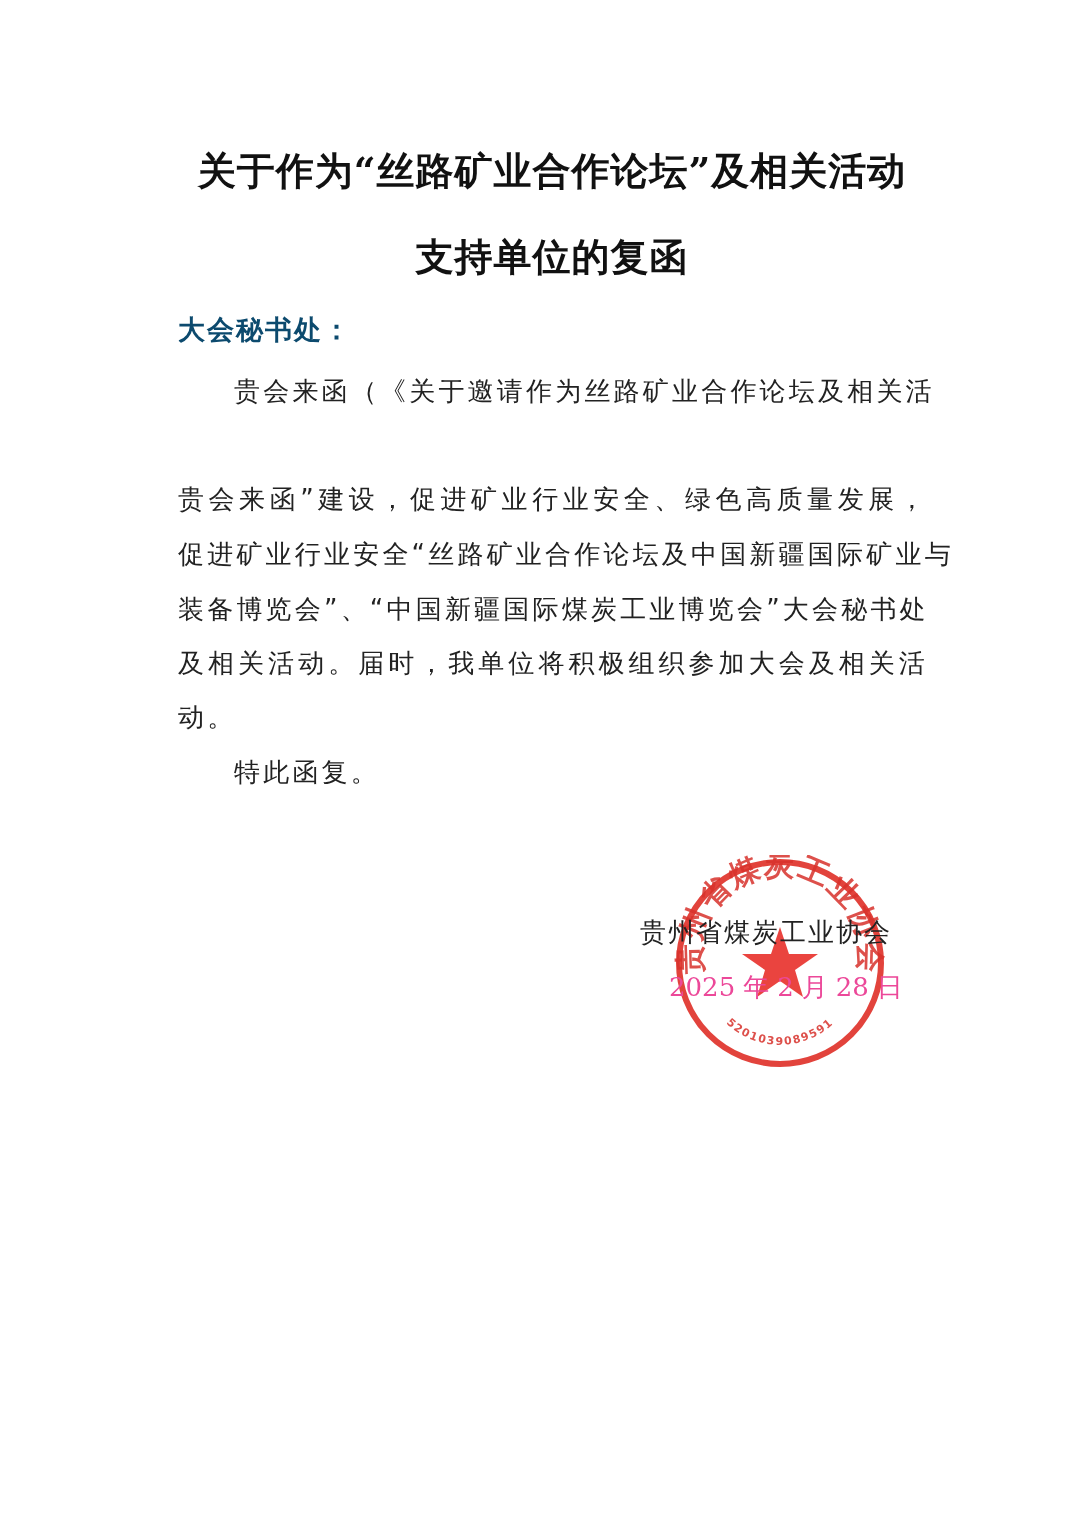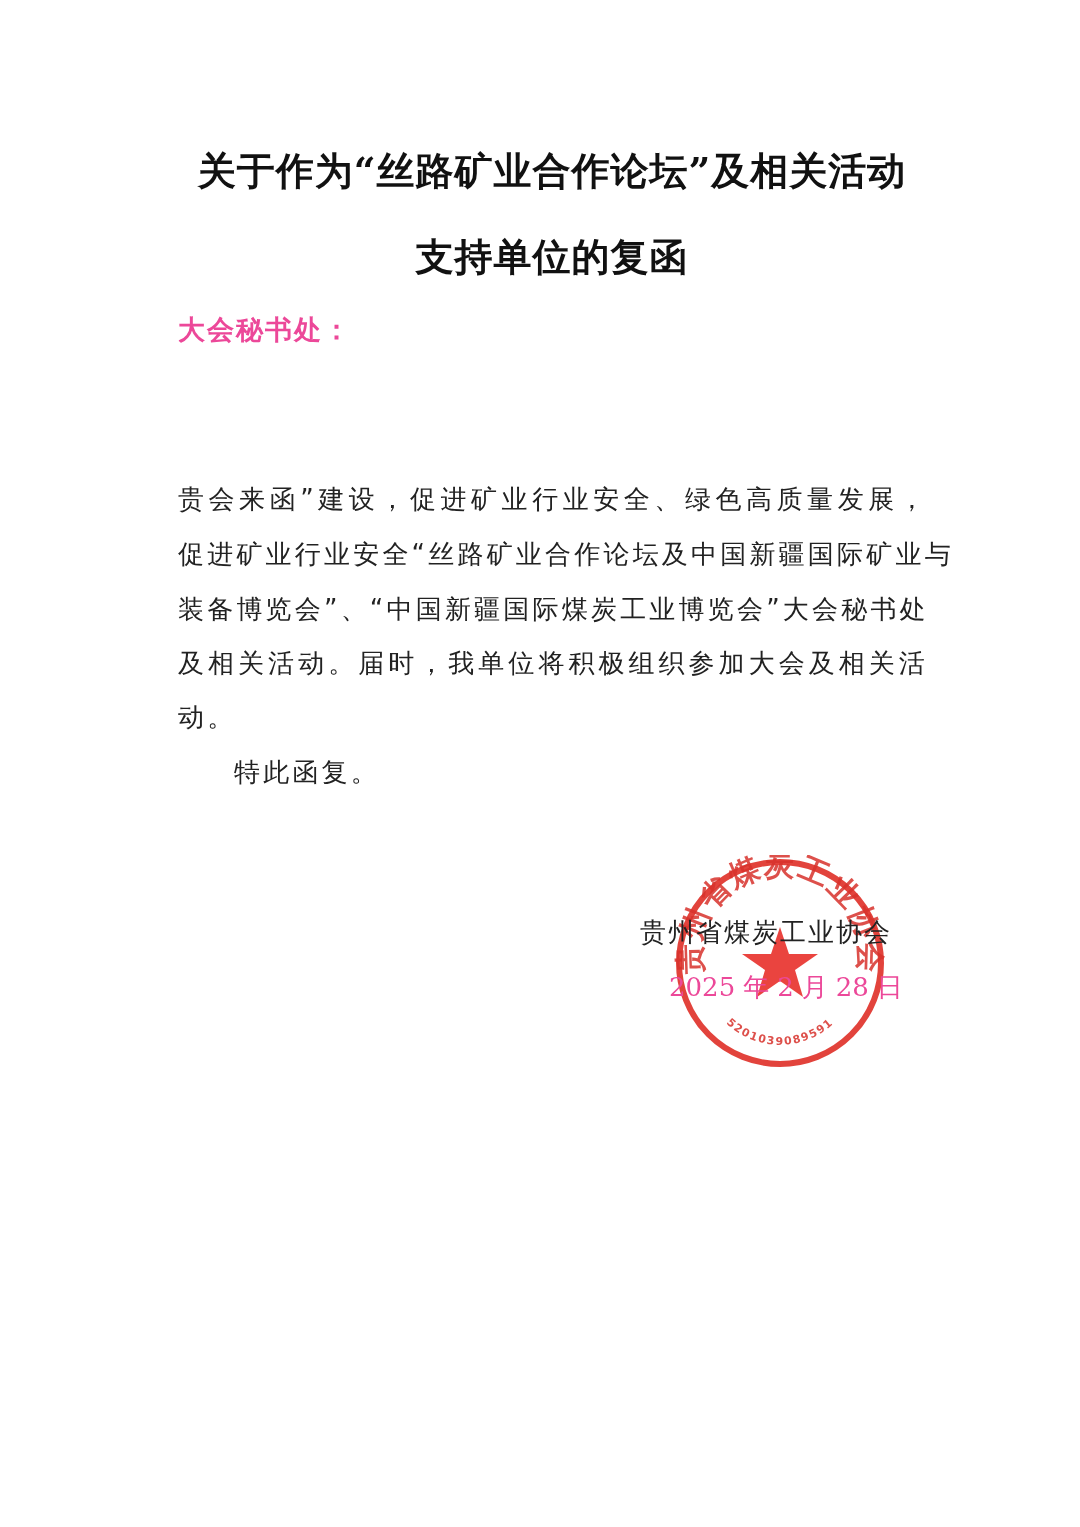--- a/index.html
+++ b/index.html
@@ -36,21 +36,21 @@
     .title.line1 { top: 146px; }
     .title.line2 { top: 232px; }
     .salutation {
       position: absolute;
       left: 166px;
       top: 312px;
       font-family: "DejaVu Sans", "Liberation Sans", sans-serif;
       font-weight: bold;
       font-size: 27px;
       letter-spacing: 2px;
-      color: #ec4899;
+      color: #0c4a6e;
     }
     .body-line {
       position: absolute;
       left: 166px;
       width: 750px;
       font-family: "DejaVu Sans", "Liberation Sans", sans-serif;
       font-size: 26px;
       letter-spacing: 3.2px;
       color: #222222;
       white-space: nowrap;
@@ -91,20 +91,21 @@
 </head>
 <body>
 
 <div class="page">
 
   <div class="title line1">关于作为“丝路矿业合作论坛”及相关活动</div>
   <div class="title line2">支持单位的复函</div>
 
   <div class="salutation">大会秘书处：</div>
 
+  <div class="body-line indent" style="top:374px;">贵会来函（《关于邀请作为丝路矿业合作论坛及相关活</div>
   <div class="body-line" style="top:482px;">贵会来函”建设，促进矿业行业安全、绿色高质量发展，</div>
   <div class="body-line" style="top:537px;">促进矿业行业安全“丝路矿业合作论坛及中国新疆国际矿业与</div>
   <div class="body-line" style="top:592px;">装备博览会”、“中国新疆国际煤炭工业博览会”大会秘书处</div>
   <div class="body-line" style="top:646px;">及相关活动。届时，我单位将积极组织参加大会及相关活</div>
   <div class="body-line short" style="top:700px;">动。</div>
 
   <div class="body-line indent short" style="top:755px;">特此函复。</div>
 
   <svg class="stamp" viewBox="0 0 216 216">
     <defs>

